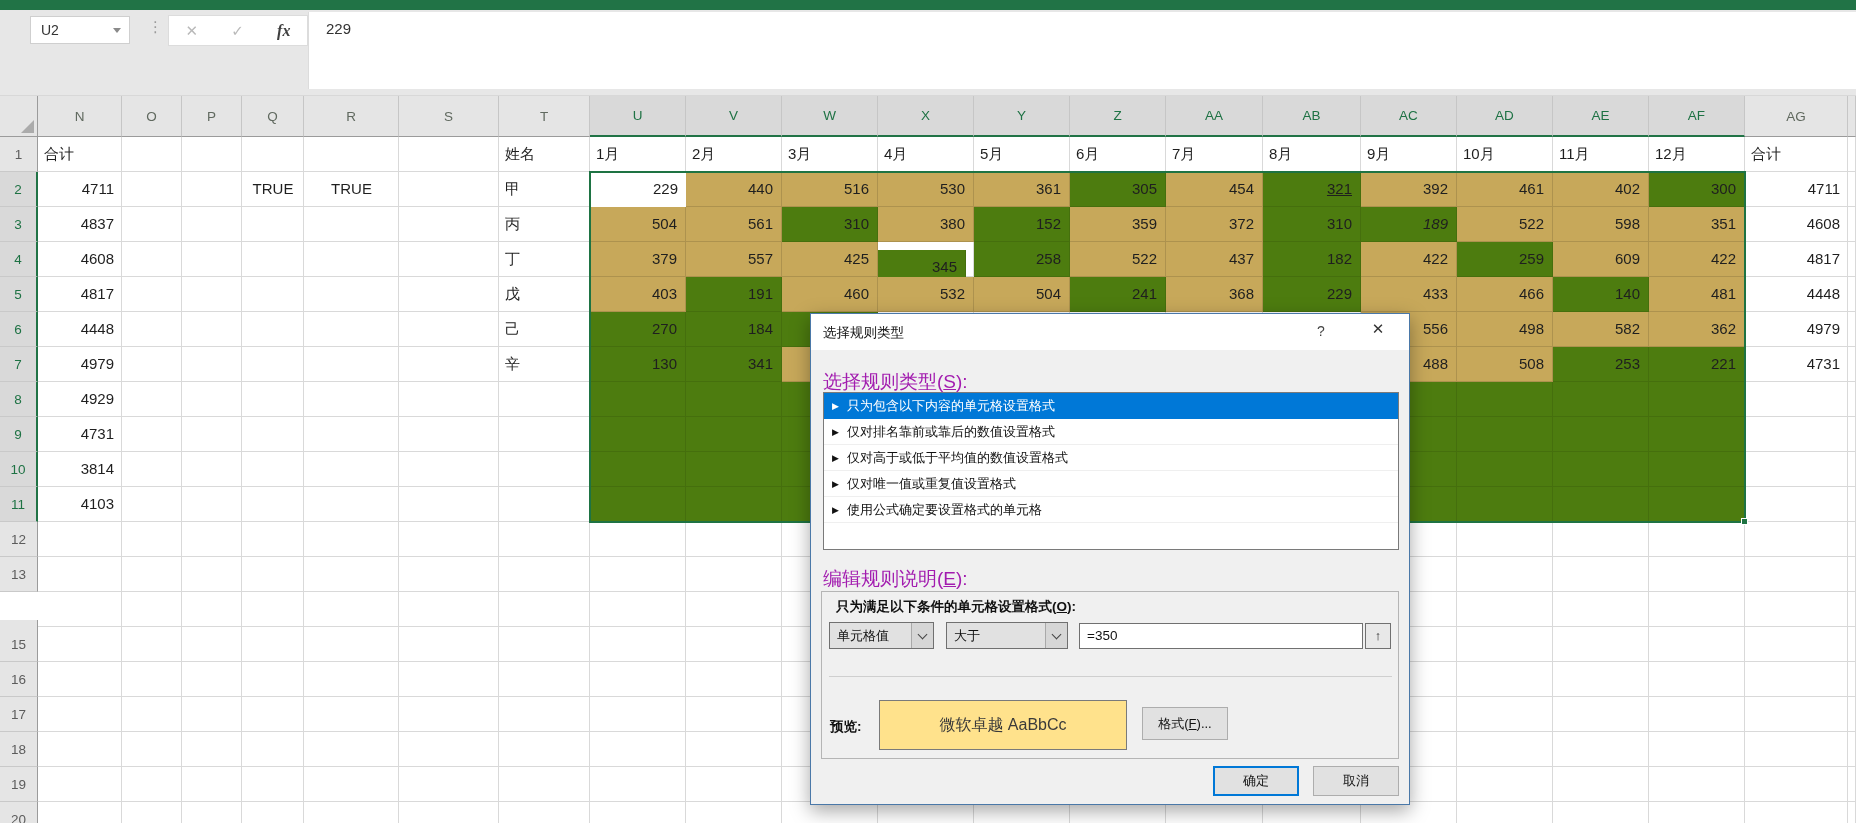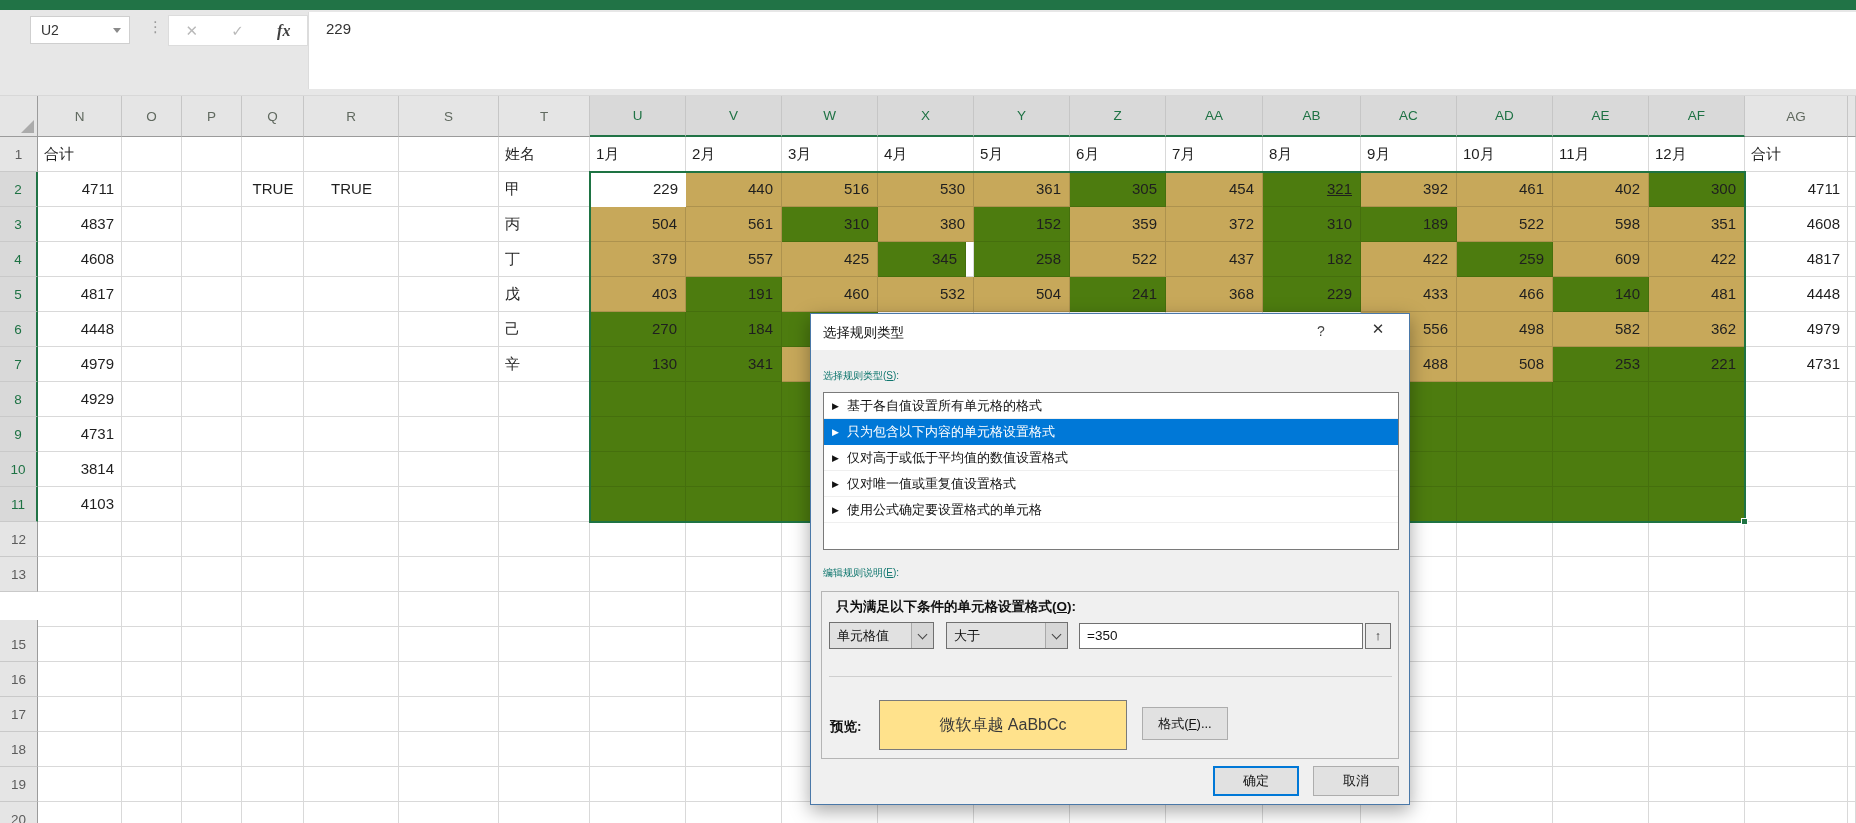--- a/index.html
+++ b/index.html
@@ -37,21 +37,21 @@
   .cell.f-active{background:#ffffff;}
   .sel-border{position:absolute;border:2px solid #1E7343;pointer-events:none;}
   .fill-handle{position:absolute;width:7px;height:7px;background:#1E7343;border:1px solid #fff;}
 
   
   .dialog{left:810px;top:313px;width:600px;height:492px;background:#F0F0F0;border:1px solid #4a78a8;box-shadow:0 6px 18px rgba(0,0,0,.35);z-index:20;}
   .dlg-titlebar{position:absolute;left:0;top:0;width:100%;height:36px;background:#ffffff;}
   .dlg-title{position:absolute;left:12px;top:10px;font-size:13.5px;color:#111;}
   .dlg-help{position:absolute;left:500px;top:9px;width:20px;text-align:center;font-size:14px;color:#444;cursor:pointer;}
   .dlg-close{position:absolute;left:550px;top:6px;width:34px;height:24px;text-align:center;font-size:15px;color:#333;cursor:pointer;}
-  .dlg-label{position:absolute;font-size:10px;color:#0f766e;}
+  .dlg-label{position:absolute;font-size:19px;color:#a21caf;}
   .ak{text-decoration:underline;}
   .rule-list{position:absolute;left:12px;top:78px;width:576px;height:158px;margin:0;padding:0;list-style:none;background:#fff;border:1px solid #7a7a7a;}
   .rule-list li{height:26px;line-height:26px;font-size:13px;color:#111;padding-left:8px;border-bottom:1px solid #efefef;white-space:nowrap;cursor:default;}
   .rule-list li .arr{font-size:9px;margin-right:8px;position:relative;top:-1px;}
   .rule-list li.selected{background:#0078D7;color:#fff;border-bottom-color:#0078D7;}
   .groupbox{position:absolute;left:10px;top:277px;width:578px;height:168px;border:1px solid #b5b5b5;background:#F0F0F0;}
   .bold{font-weight:bold;}
   .cond-lbl{position:absolute;left:14px;top:6px;font-size:13.5px;color:#111;}
   .combo{position:absolute;height:27px;background:#E1E1E1;border:1px solid #707070;font-size:13px;color:#111;line-height:25px;padding-left:7px;cursor:default;}
   .combo .cvbox{position:absolute;right:0;top:0;width:22px;height:100%;background:#D6D6D6;border-left:1px solid #a9a9a9;}
@@ -189,31 +189,31 @@
       <div class="cell" style="left: 38px; top: 111px; width: 84px;">4837</div>
       <div class="cell al" style="left: 499px; top: 111px; width: 91px;">丙</div>
       <div class="cell f-gold" style="left: 590px; top: 111px; width: 96px;">504</div>
       <div class="cell f-gold" style="left: 686px; top: 111px; width: 96px;">561</div>
       <div class="cell f-gray" style="left: 782px; top: 111px; width: 96px;">310</div>
       <div class="cell f-gold" style="left: 878px; top: 111px; width: 96px;">380</div>
       <div class="cell f-gray" style="left: 974px; top: 111px; width: 96px;">152</div>
       <div class="cell f-gold" style="left: 1070px; top: 111px; width: 96px;">359</div>
       <div class="cell f-gold" style="left: 1166px; top: 111px; width: 97px;">372</div>
       <div class="cell f-gray" style="left: 1263px; top: 111px; width: 98px;">310</div>
-      <div class="cell f-gray" style="left: 1361px; top: 111px; width: 96px;">189</div>
+      <div class="cell f-gray" style="left: 1361px; top: 111px; width: 96px; font-style: italic;">189</div>
       <div class="cell f-gold" style="left: 1457px; top: 111px; width: 96px;">522</div>
       <div class="cell f-gold" style="left: 1553px; top: 111px; width: 96px;">598</div>
       <div class="cell f-gold" style="left: 1649px; top: 111px; width: 96px;">351</div>
       <div class="cell" style="left: 1745px; top: 111px; width: 103px;">4608</div>
       <div class="cell" style="left: 38px; top: 146px; width: 84px;">4608</div>
       <div class="cell al" style="left: 499px; top: 146px; width: 91px;">丁</div>
       <div class="cell f-gold" style="left: 590px; top: 146px; width: 96px;">379</div>
       <div class="cell f-gold" style="left: 686px; top: 146px; width: 96px;">557</div>
       <div class="cell f-gold" style="left: 782px; top: 146px; width: 96px;">425</div>
-      <div class="cell f-gray" style="left: 878px; top: 146px; width: 88px;">345</div>
+      <div class="cell f-gray" style="left: 878px; top: 154px; width: 88px;">345</div>
       <div class="cell f-gray" style="left: 974px; top: 146px; width: 96px;">258</div>
       <div class="cell f-gold" style="left: 1070px; top: 146px; width: 96px;">522</div>
       <div class="cell f-gold" style="left: 1166px; top: 146px; width: 97px;">437</div>
       <div class="cell f-gray" style="left: 1263px; top: 146px; width: 98px;">182</div>
       <div class="cell f-gold" style="left: 1361px; top: 146px; width: 96px;">422</div>
       <div class="cell f-gray" style="left: 1457px; top: 146px; width: 96px;">259</div>
       <div class="cell f-gold" style="left: 1553px; top: 146px; width: 96px;">609</div>
       <div class="cell f-gold" style="left: 1649px; top: 146px; width: 96px;">422</div>
       <div class="cell" style="left: 1745px; top: 146px; width: 103px;">4817</div>
       <div class="cell" style="left: 38px; top: 181px; width: 84px;">4817</div>
@@ -290,22 +290,22 @@
   <div class="abs dialog">
     <div class="dlg-titlebar">
       <span class="dlg-title">选择规则类型</span>
       <span class="dlg-help">?</span>
       <span class="dlg-close">✕</span>
     </div>
 
     <div class="dlg-label" style="left:12px;top:55px;"><span>选择规则类型(</span><span class="ak">S</span><span>):</span></div>
 
     <ul class="rule-list">
-      <li><span class="arr">▶</span><span>基于各自值设置所有单元格的格式</span></li>
       <li class="selected"><span class="arr">▶</span><span>只为包含以下内容的单元格设置格式</span></li>
+      <li><span class="arr">▶</span><span>仅对排名靠前或靠后的数值设置格式</span></li>
       <li><span class="arr">▶</span><span>仅对高于或低于平均值的数值设置格式</span></li>
       <li><span class="arr">▶</span><span>仅对唯一值或重复值设置格式</span></li>
       <li><span class="arr">▶</span><span>使用公式确定要设置格式的单元格</span></li>
     </ul>
 
     <div class="dlg-label" style="left:12px;top:252px;"><span>编辑规则说明(</span><span class="ak">E</span><span>):</span></div>
 
     <div class="groupbox">
       <div class="cond-lbl bold"><span>只为满足以下条件的单元格设置格式(</span><span class="ak">O</span><span>):</span></div>
 

